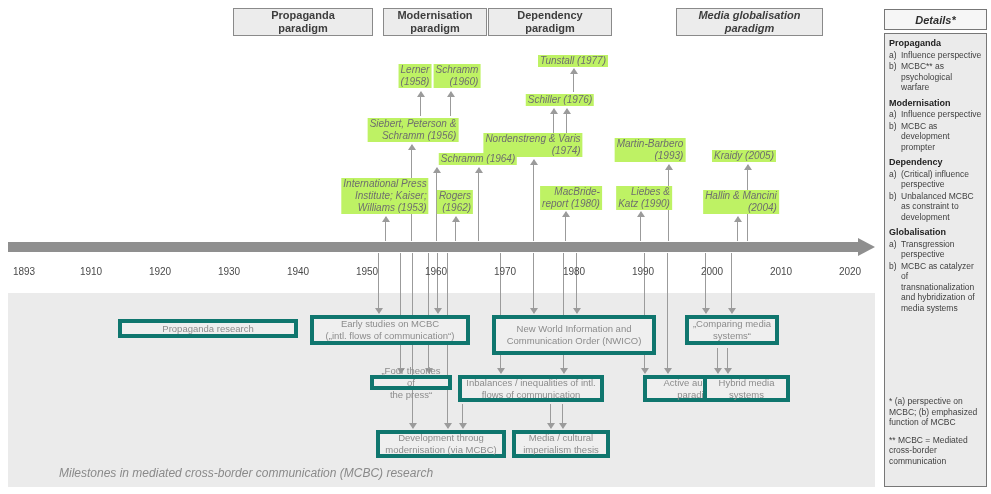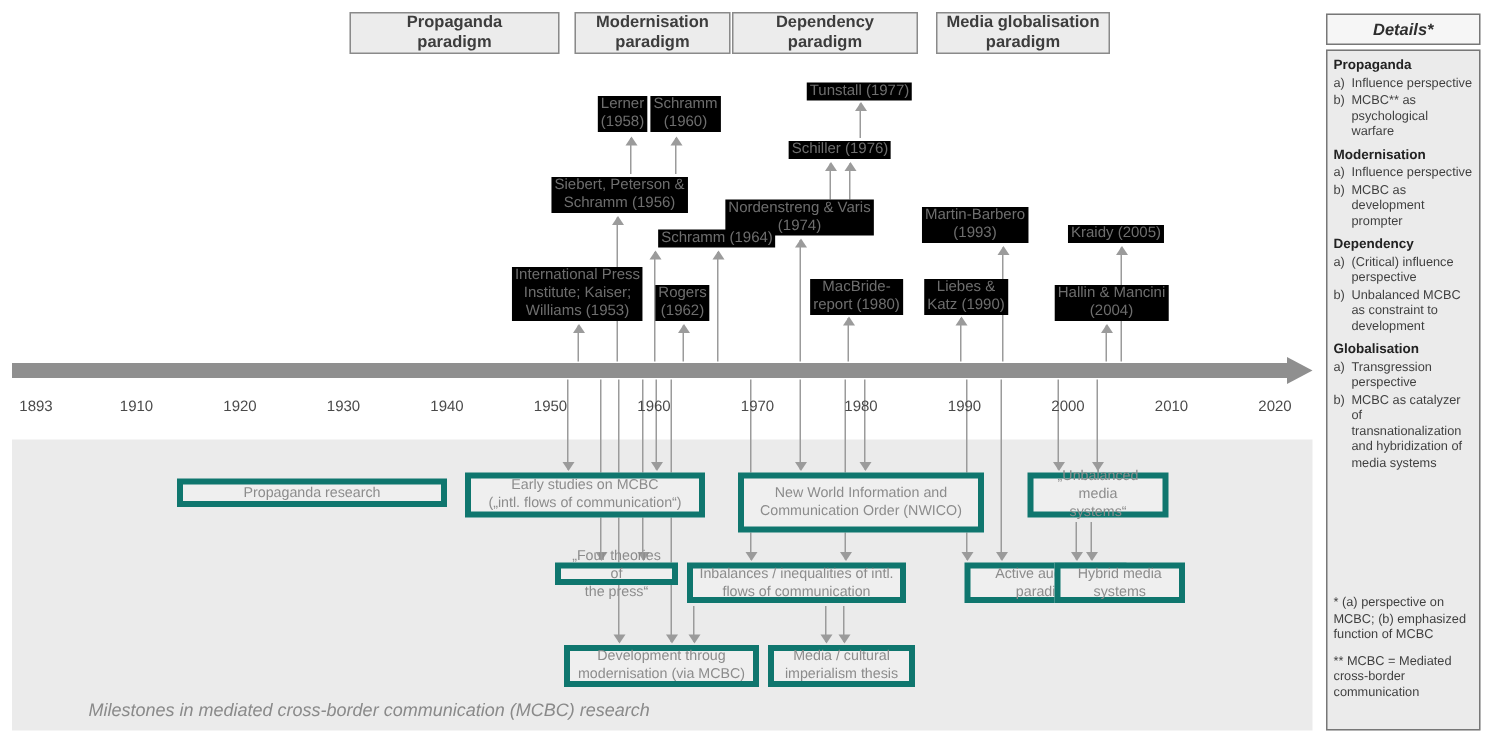--- a/index.html
+++ b/index.html
@@ -18,23 +18,23 @@
   }
 
   
   .tl-band { position:absolute; left:8px; top:242px; width:851px; height:10px; background:#8f8f8f; z-index:2; }
   .tl-head { position:absolute; left:858px; top:238px; width:0; height:0;
     border-top:9px solid transparent; border-bottom:9px solid transparent; border-left:17px solid #8f8f8f; z-index:2; }
   .year { position:absolute; top:266px; transform:translateX(-50%); font-size:10px; color:#4a4a4a; z-index:2; }
 
   
   .evt {
-    position:absolute; transform:translateX(-50%); text-align:center;
-    font-size:10px; line-height:12px; color:#6e6e6e; background:#000000;
-    white-space:pre-line; padding:0 2px; z-index:2;
+    position:absolute; transform:translateX(-50%); text-align:right;
+    font-size:10px; line-height:12px; color:#6e6e6e; background:#bef264;
+    white-space:pre-line; padding:0 2px; z-index:2;font-style:italic;
   }
 
   
   .conn { position:absolute; width:0; border-left:1px solid #9b9b9b; z-index:1; }
   .conn.up::before {
     content:""; position:absolute; left:-4px; top:-1px; width:0; height:0;
     border-left:4px solid transparent; border-right:4px solid transparent; border-bottom:6px solid #9b9b9b;
   }
   .conn.down::after {
     content:""; position:absolute; left:-4px; bottom:-1px; width:0; height:0;
@@ -78,21 +78,21 @@
 <body>
 
 <div id="canvas">
 
   <div class="paradigm" style="left:233px;width:140px;">Propaganda
 paradigm</div>
   <div class="paradigm" style="left:383px;width:104px;">Modernisation
 paradigm</div>
   <div class="paradigm" style="left:488px;width:124px;">Dependency
 paradigm</div>
-  <div class="paradigm" style="left:624px;width:116px;">Media globalisation
+  <div class="paradigm" style="left:676px;width:147px;font-style:italic;">Media globalisation
 paradigm</div>
 
   <div class="tl-band"></div>
   <div class="tl-head"></div>
 
   <div class="year" style="left:24px;">1893</div>
   <div class="year" style="left:91px;">1910</div>
   <div class="year" style="left:160px;">1920</div>
   <div class="year" style="left:229px;">1930</div>
   <div class="year" style="left:298px;">1940</div>
@@ -168,21 +168,21 @@
   <div class="conn down" style="left:447px;top:253px;height:175px;"></div>
   <div class="conn down" style="left:462px;top:404px;height:24px;"></div>
   <div class="conn down" style="left:550px;top:404px;height:24px;"></div>
   <div class="conn down" style="left:562px;top:404px;height:24px;"></div>
 
   <div class="mbox" style="left:118px;top:319px;width:180px;height:19px;">Propaganda research</div>
   <div class="mbox" style="left:310px;top:315px;width:160px;height:30px;">Early studies on MCBC
 („intl. flows of communication“)</div>
   <div class="mbox" style="left:492px;top:315px;width:164px;height:40px;">New World Information and
 Communication Order (NWICO)</div>
-  <div class="mbox" style="left:685px;top:315px;width:94px;height:30px;">„Unbalanced media
+  <div class="mbox" style="left:685px;top:315px;width:94px;height:30px;">„Comparing media
 systems“</div>
 
   <div class="mbox" style="left:370px;top:375px;width:82px;height:15px;">„Four theories of
 the press“</div>
   <div class="mbox" style="left:458px;top:375px;width:146px;height:27px;">Inbalances / inequalities of intl.
 flows of communication</div>
   <div class="mbox" style="left:621px;top:375px;width:108px;height:27px;margin-left:22px;">Active audience
 paradigm</div>
   <div class="mbox" style="left:703px;top:375px;width:87px;height:27px;">Hybrid media
 systems</div>

